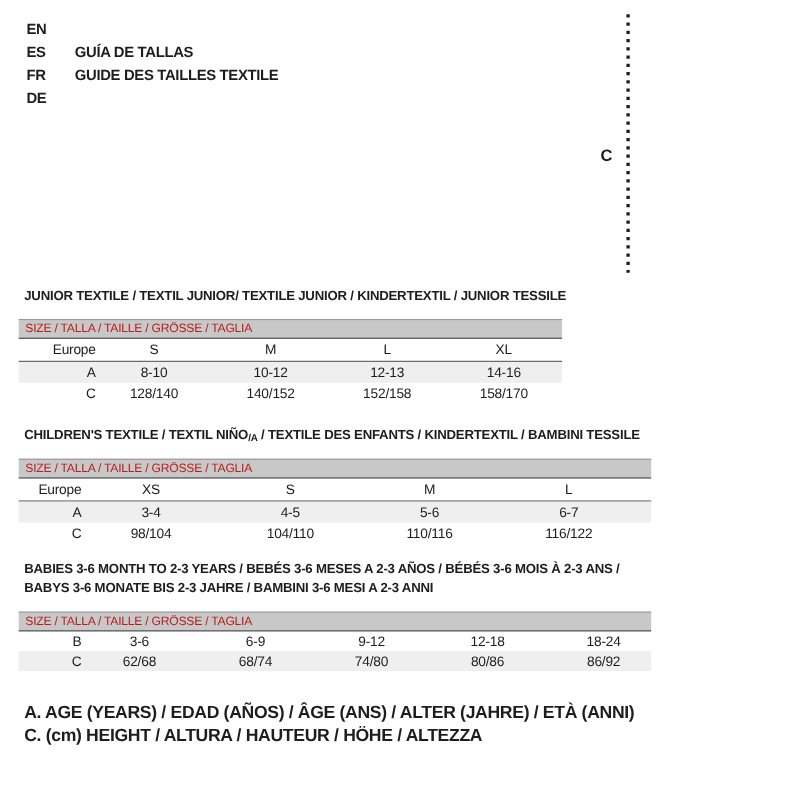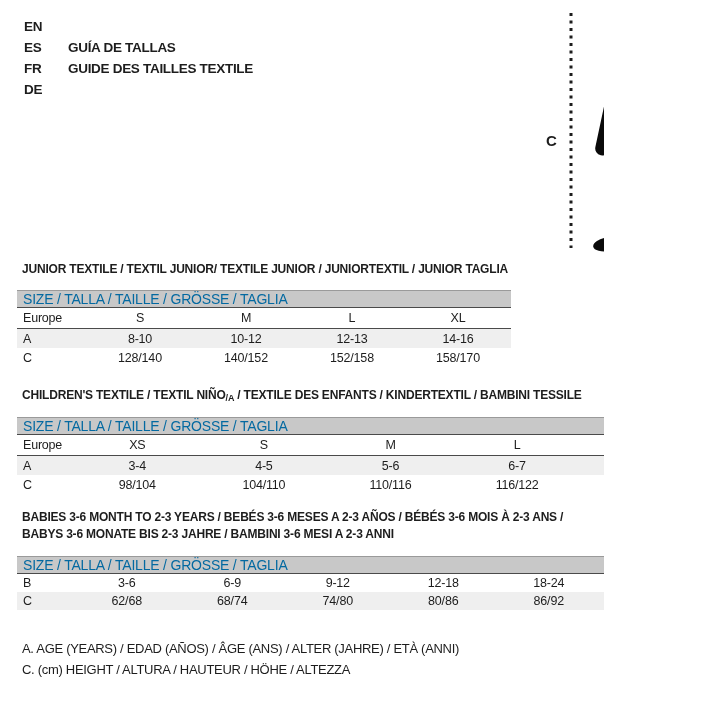--- a/index.html
+++ b/index.html
@@ -1,51 +1,51 @@
 <!DOCTYPE html>
 <html><head>
 <meta charset="utf-8">
 <style>
   html,body{margin:0;padding:0;background:#ffffff;}
   .page{
     position:relative;width:592px;height:720px;background:#ffffff;overflow:hidden;
-    font-family:"Liberation Sans","DejaVu Sans",sans-serif;color:#1d1d1d;padding-left:12px;
+    font-family:"Liberation Sans","DejaVu Sans",sans-serif;color:#1d1d1d;
   }
   
   .lang-list{position:absolute;top:16px;left:24px;}
   .lang-row{display:flex;line-height:21px;font-weight:bold;font-size:13.5px;letter-spacing:-0.3px;}
   .lang-code{width:44px;}
   
   .figure-svg{position:absolute;left:540px;top:6px;width:150px;height:248px;}
   
   .section-title{
     position:absolute;left:22px;font-weight:bold;font-size:12px;letter-spacing:-0.2px;
     line-height:17px;white-space:nowrap;
   }
   .sub-a{font-size:9px;vertical-align:-2px;}
   
   .tbl{position:absolute;left:17px;font-size:12.5px;letter-spacing:-0.2px;}
   .t1{width:494px;}
   .t2,.t3{width:690px;}
   .size-bar{
     height:16px;background:#c8c8c8;border-top:1px solid #9a9a9a;border-bottom:1px solid #4a4a4a;
-    padding-left:6px;font-size:14px;line-height:16px;color:#0369a1;
+    padding-left:6px;font-size:11px;line-height:16px;color:#b91c1c;
   }
   .trow{display:flex;align-items:center;}
   .trow.head{height:20px;border-bottom:1px solid #4a4a4a;}
   .trow.body{height:19px;}
   .t3 .trow.body{height:18px;}
   .stripe{background:#efefef;}
-  .cl{padding-left:6px;}
+  .cl{padding-left:6px;text-align:right;}
   .t1 .cl{width:64px;}
   .t2 .cl,.t3 .cl{width:51px;}
   .cd{flex:1;text-align:center;}
   
   .notes{position:absolute;left:22px;top:638px;}
-  .note-line{font-weight:normal;font-size:13px;letter-spacing:-0.3px;line-height:21px;white-space:nowrap;}
+  .note-line{font-weight:bold;font-size:16px;letter-spacing:-0.3px;line-height:21px;white-space:nowrap;}
 </style>
 </head>
 <body>
 
 <div class="page">
 
   <div class="lang-list">
     <div class="lang-row">
       <span class="lang-code">EN</span>
     </div>
@@ -77,21 +77,21 @@
       <rect x="60" y="90" width="14" height="60" rx="7" transform="rotate(12 67 120)"></rect>
       <rect x="127" y="86" width="13" height="54" rx="6.5" transform="rotate(-10 133 113)"></rect>
       <ellipse cx="102" cy="164" rx="37" ry="33"></ellipse>
       <rect x="72" y="178" width="18" height="62" rx="8" transform="rotate(8 81 209)"></rect>
       <rect x="112" y="180" width="17" height="60" rx="8" transform="rotate(-3 120 210)"></rect>
       <ellipse cx="69" cy="238" rx="16" ry="7" transform="rotate(-10 69 238)"></ellipse>
       <ellipse cx="126" cy="241" rx="13" ry="6"></ellipse>
     </g>
   </svg>
 
-  <div class="section-title" style="top:261px">JUNIOR TEXTILE / TEXTIL JUNIOR/ TEXTILE JUNIOR / JUNIORTEXTIL / JUNIOR TAGLIA</div>
+  <div class="section-title" style="top:261px">JUNIOR TEXTILE / TEXTIL JUNIOR/ TEXTILE JUNIOR / KINDERTEXTIL / JUNIOR TESSILE</div>
   <div class="tbl t1" style="top:290px">
     <div class="size-bar">SIZE / TALLA / TAILLE / GRÖSSE / TAGLIA</div>
     <div class="trow head">
       <span class="cl">Europe</span>
       <span class="cd">S</span>
       <span class="cd">M</span>
       <span class="cd">L</span>
       <span class="cd">XL</span>
     </div>
     <div class="trow body stripe">

